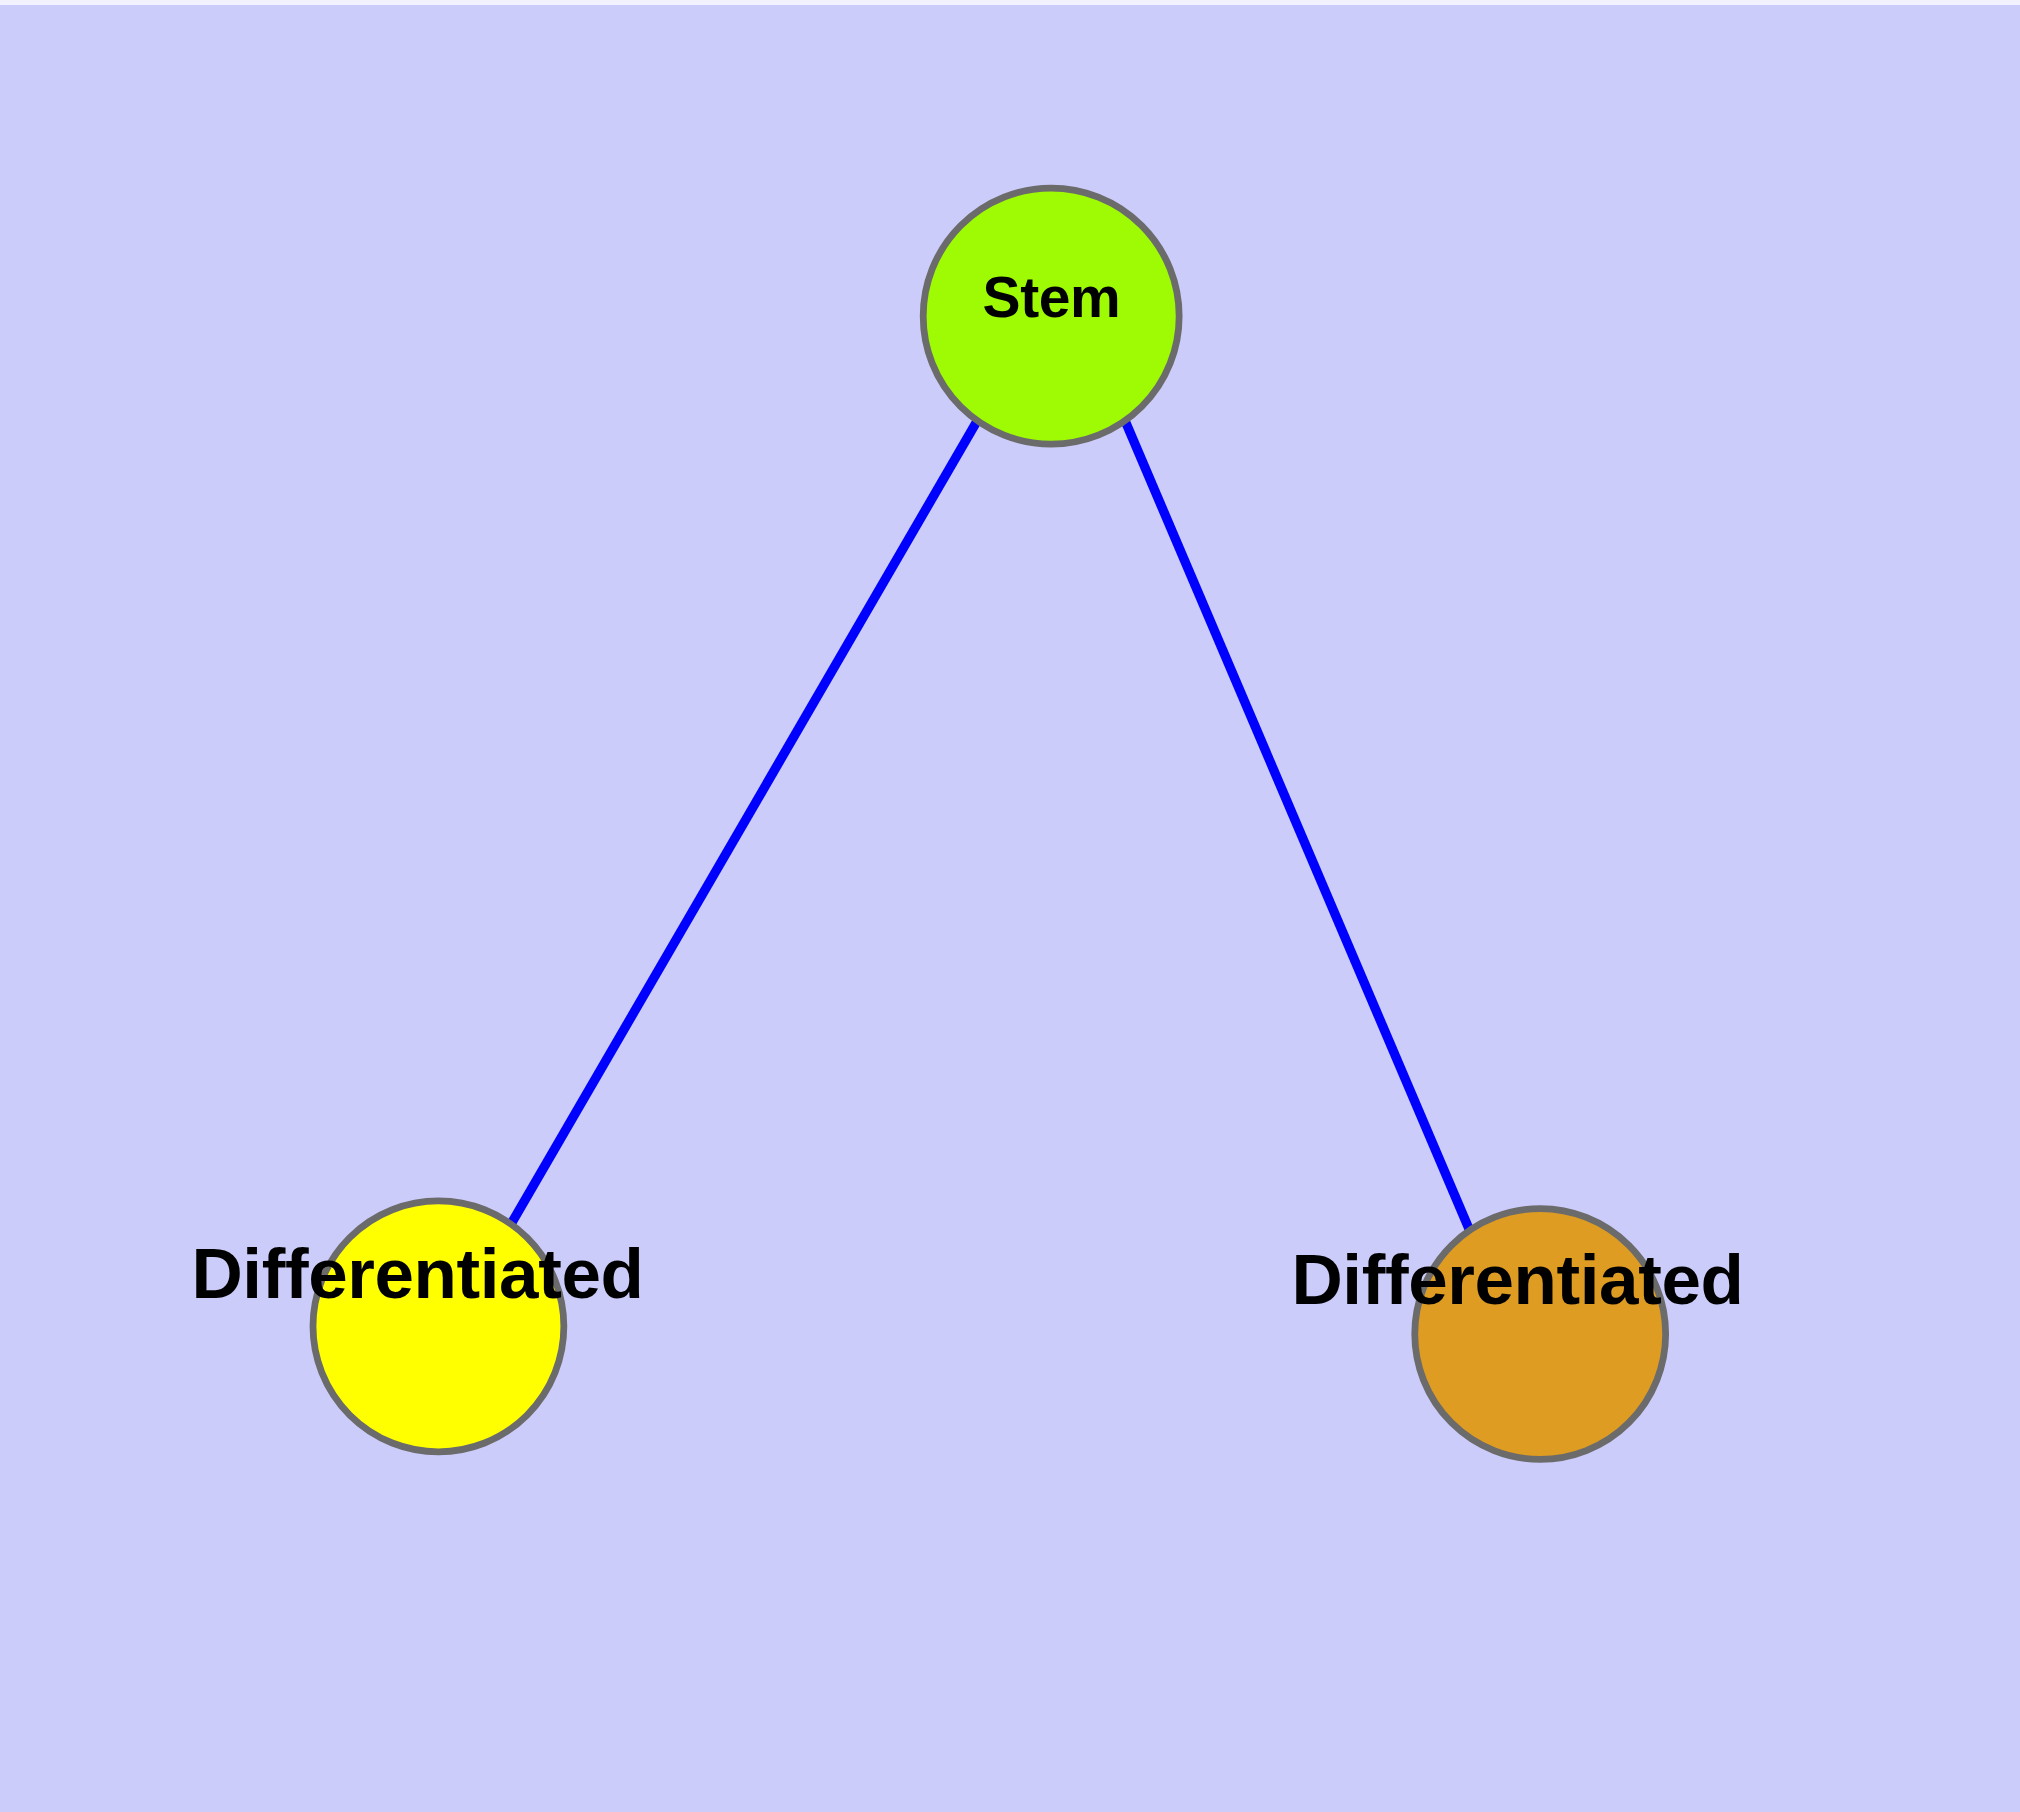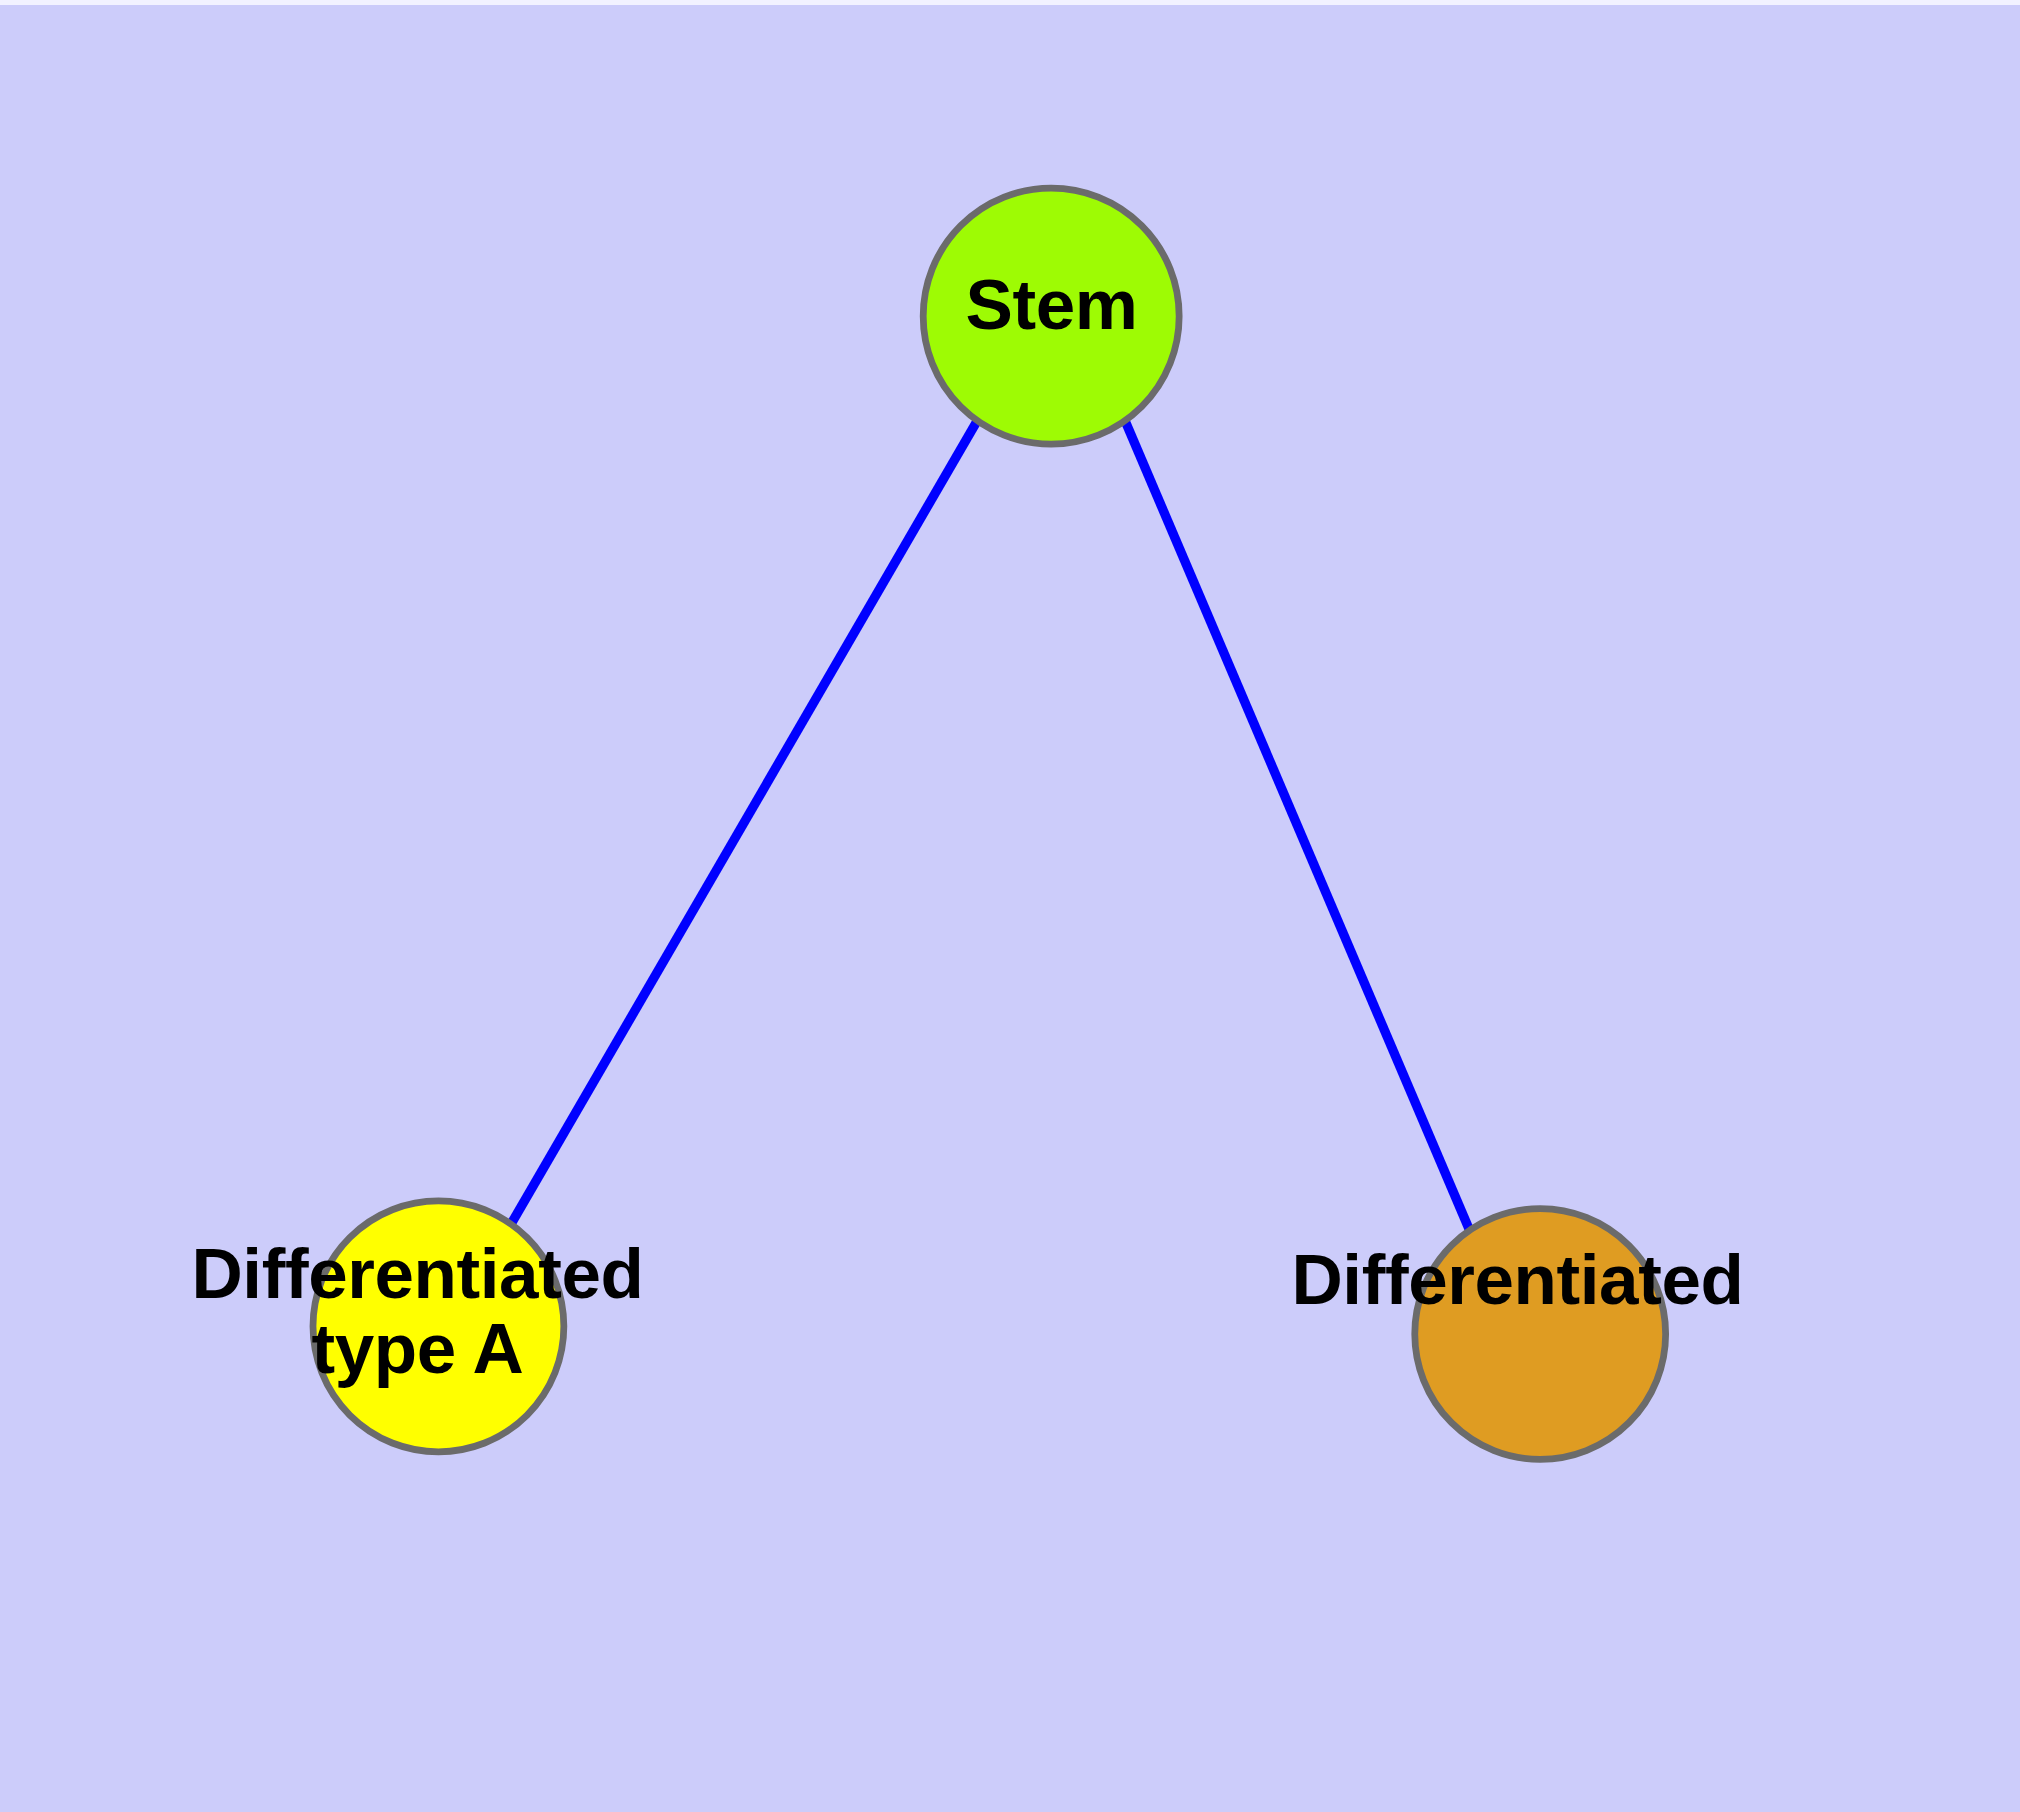--- a/index.html
+++ b/index.html
@@ -44,21 +44,21 @@
     font-weight: bold;
     line-height: 1.06;
     white-space: nowrap;
     pointer-events: none;
     letter-spacing: -0.4px;
   }
   #label-stem {
     left: 797px;
     top: 267px;
     width: 509px;
-    font-size: 71px;
+    font-size: 57px;
   }
   #label-type-a {
     left: 163px;
     top: 1236px;
     width: 509px;
     font-size: 71px;
   }
   #label-type-b {
     left: 1263px;
     top: 1242px;
@@ -89,21 +89,20 @@
       <circle cx="1817" cy="1574" r="148" fill="#df9c22" stroke="#6b6b6b" stroke-width="8"></circle>
     </g>
   </svg>
 
   <div class="node-label" id="label-stem">
     <span class="label-line">Stem</span>
   </div>
 
   <div class="node-label" id="label-type-a">
     <span class="label-line">Differentiated</span>
-    <span class="label-line">type A</span>
   </div>
 
   <div class="node-label" id="label-type-b">
     <span class="label-line">Differentiated</span>
   </div>
 
 </div>
 
 
 </body></html>

